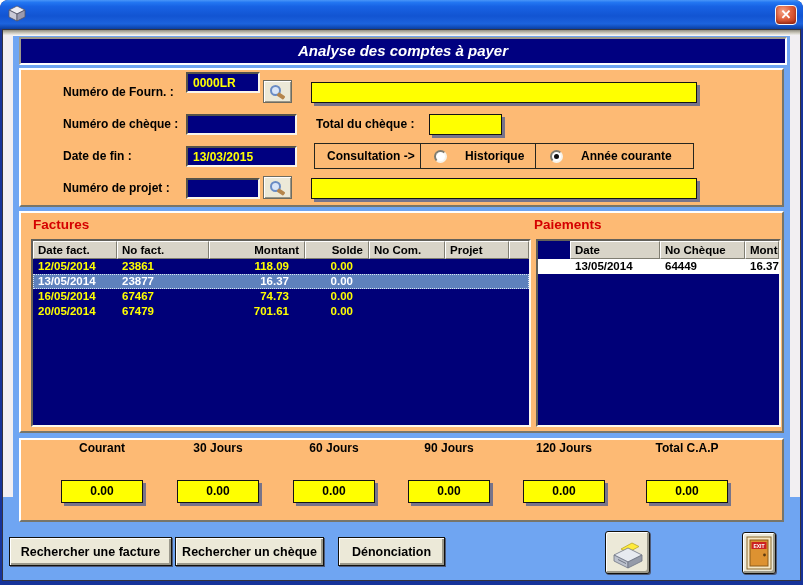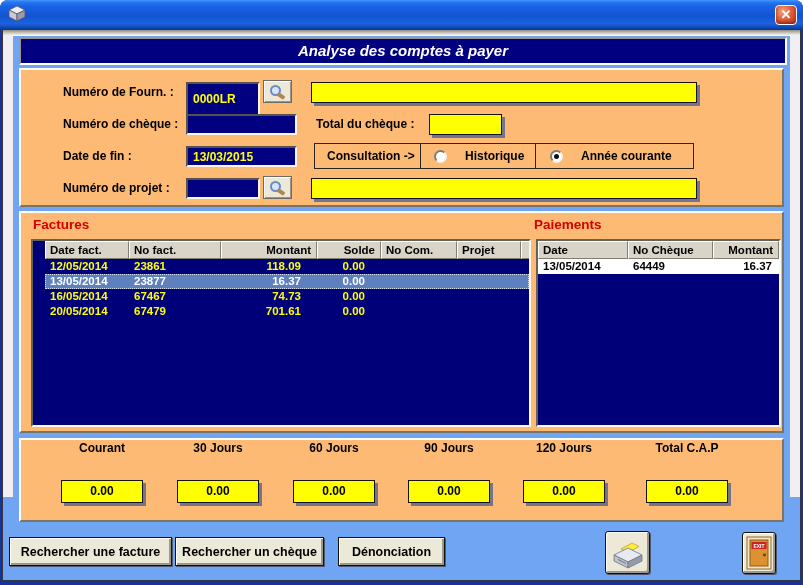--- a/index.html
+++ b/index.html
@@ -63,22 +63,22 @@
   .radio.sel::after { content:""; position:absolute; inset:2px; background:#101010; border-radius:50%; }
 
   
   .tables-panel { left:16px; top:181px; width:765px; height:222px; }
   .section-label { position:absolute; top:4px; color:#D40000; font-size:13.5px; }
   .grid { position:absolute; top:26px; height:188px; background:#000078;
     border:2px solid; border-color:#63615A #FBF8EF #FBF8EF #63615A; overflow:hidden; }
   .fgrid { left:10px; width:500px; }
   .pgrid { left:515px; width:245px; }
   .ghead, .grow { display:grid; }
-  .fgrid .ghead, .fgrid .grow { grid-template-columns:84px 92px 96px 64px 76px 64px 1fr;margin-left:12px; }
-  .pgrid .ghead, .pgrid .grow { grid-template-columns:90px 85px 1fr; }
+  .fgrid .ghead, .fgrid .grow { grid-template-columns:84px 92px 96px 64px 76px 64px 1fr; }
+  .pgrid .ghead, .pgrid .grow { grid-template-columns:90px 85px 1fr;padding-left:32px; }
   .hc { background:#D8D4C8; border:1px solid; border-color:#FFFFFF #807E72 #807E72 #FFFFFF;
     font-size:11.5px; color:#000; height:18px; padding:2px 4px 0; overflow:hidden;
     white-space:nowrap; cursor:default; }
   .hc.num { text-align:right; padding-right:5px; }
   .grow { height:15px; font-size:11.5px; color:#FFFF00; cursor:default; }
   .grow .c { padding:0 5px; overflow:hidden; white-space:nowrap; line-height:15px; }
   .grow .c.num { text-align:right; padding-right:16px; }
   .pgrid .grow .c.num { padding-right:7px; }
   .fgrid .grow.selected { background:#5E81BD; color:#FFFFFF; outline:1px dotted #D9E4F4; outline-offset:-1px; }
   .pgrid .grow.selected { background:#FFFFFF; color:#000000; }
@@ -118,21 +118,21 @@
 
   <div class="frame">
     <div class="edge-top"></div>
     <div class="edge-side l"></div>
     <div class="edge-side r"></div>
 
     <div class="header-bar">Analyse des comptes à payer</div>
 
     <div class="panel form-panel">
       <div class="flabel" style="left:42px; top:15px">Numéro de Fourn. :</div>
-      <input class="ninput" style="left: 165px; top: 12px; width: 74px; height: 34px;" value="0000LR">
+      <input class="ninput" style="left: 165px; top: 2px; width: 74px; height: 21px;" value="0000LR">
       <div class="lookup-btn" style="left:242px; top:10px">
         <span class="mag"></span>
       </div>
       <div class="yfield" style="left:290px; top:12px; width:386px; height:21px"></div>
 
       <div class="flabel" style="left:42px; top:47px">Numéro de chèque :</div>
       <input class="ninput" style="left: 165px; top: 44px; width: 111px; height: 21px;" value="">
       <div class="flabel" style="left:295px; top:47px">Total du chèque :</div>
       <div class="yfield" style="left:408px; top:44px; width:73px; height:21px"></div>
 

